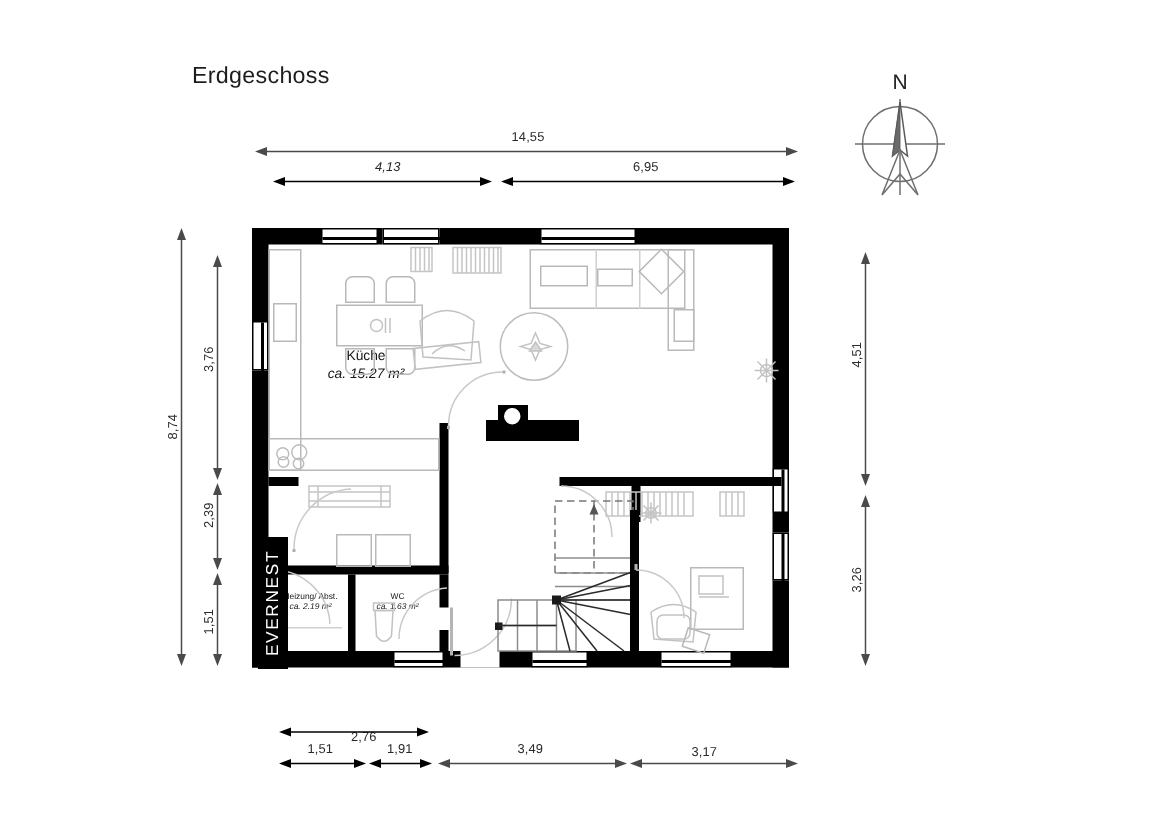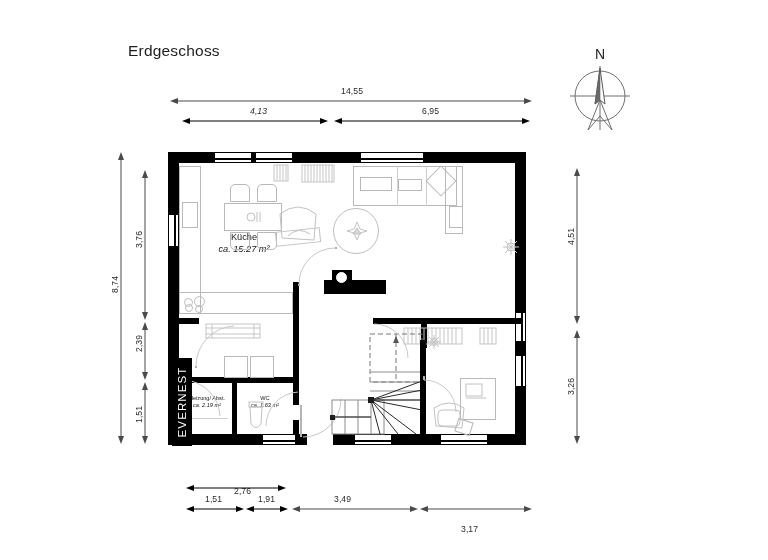--- a/index.html
+++ b/index.html
@@ -176,28 +176,28 @@
       <polygon points="58,5 50,2 50,8" fill="#000"></polygon>
     </svg>
 
     <div class="dimtext" style="left:258px;top:494px;">1,91</div>
     <svg class="abs" style="left:246px;top:504px;" width="42" height="10">
       <line x1="4" y1="5" x2="38" y2="5" stroke="#000" stroke-width="1"></line>
       <polygon points="0,5 8,2 8,8" fill="#000"></polygon>
       <polygon points="42,5 34,2 34,8" fill="#000"></polygon>
     </svg>
 
-    <div class="dimtext" style="left:334px;top:494px;text-align:center;">3,49</div>
+    <div class="dimtext" style="left:345px;top:494px;text-align:center;">3,49</div>
     <svg class="abs" style="left:292px;top:504px;" width="126" height="10">
       <line x1="4" y1="5" x2="122" y2="5" stroke="#4a4a4a" stroke-width="1"></line>
       <polygon points="0,5 8,2 8,8" fill="#4a4a4a"></polygon>
       <polygon points="126,5 118,2 118,8" fill="#4a4a4a"></polygon>
     </svg>
 
-    <div class="dimtext" style="left:461px;top:524px;">3,17</div>
+    <div class="dimtext" style="left:461px;top:496px;">3,17</div>
     <svg class="abs" style="left:420px;top:504px;" width="112" height="10">
       <line x1="4" y1="5" x2="108" y2="5" stroke="#4a4a4a" stroke-width="1"></line>
       <polygon points="0,5 8,2 8,8" fill="#4a4a4a"></polygon>
       <polygon points="112,5 104,2 104,8" fill="#4a4a4a"></polygon>
     </svg>
   </div>
 
   <div id="building" class="abs">
 
     <div class="wall" style="left:0;top:0;width:358px;height:11px;"></div>

